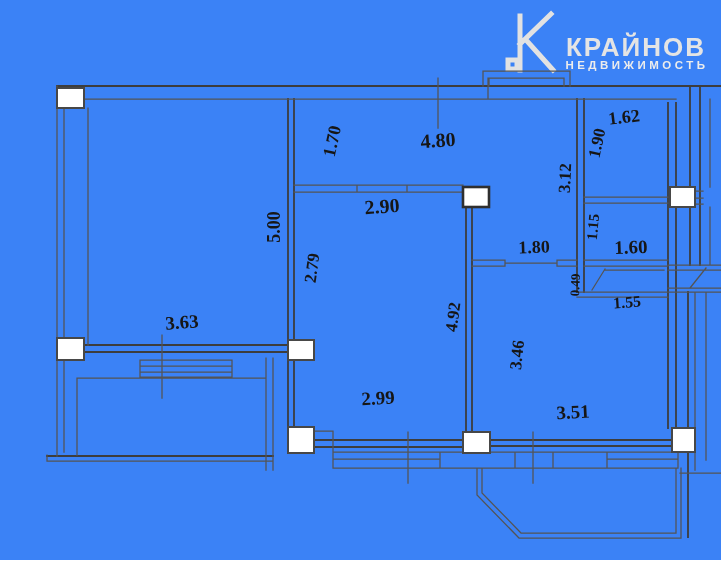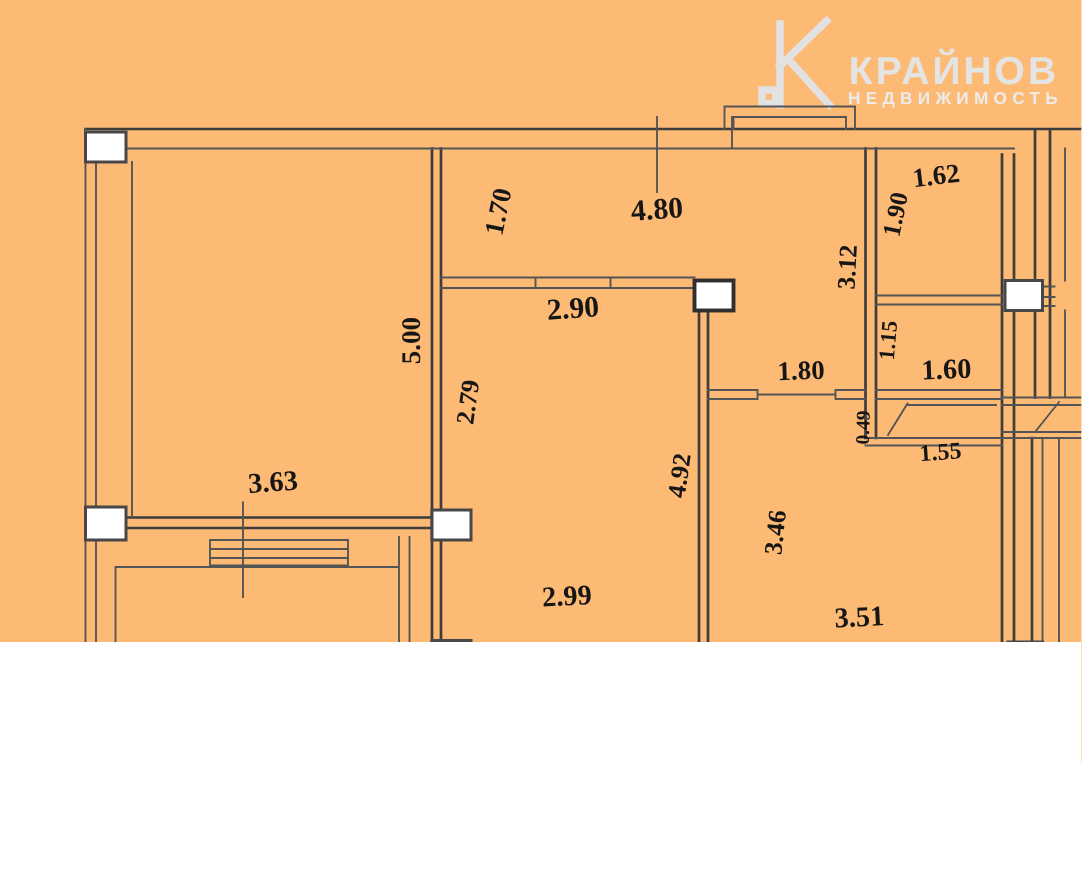--- a/index.html
+++ b/index.html
@@ -1,19 +1,19 @@
 <!DOCTYPE html>
 <html><head>
 <meta charset="utf-8">
 <style>
   html,body{margin:0;padding:0;background:#ffffff;}
   .plan-canvas{
     position:relative;
-    width:721px;height:428px;
-    background:#fdba74;
+    width:721px;height:560px;
+    background:#3b82f6;
     overflow:hidden;
     font-family:"Liberation Serif", serif;
   }
   svg{display:block;}
   .walls-thin{stroke:#545454;stroke-width:1.25;fill:none;stroke-linecap:square;}
   .walls-thick{stroke:#3d3d3d;stroke-width:1.8;fill:none;stroke-linecap:square;}
   .col{fill:#ffffff;stroke:#474747;stroke-width:2;}
   .col-heavy{fill:#ffffff;stroke:#2f2f2f;stroke-width:2.6;}
   .dim-labels text{
     font-family:"Liberation Serif", serif;

